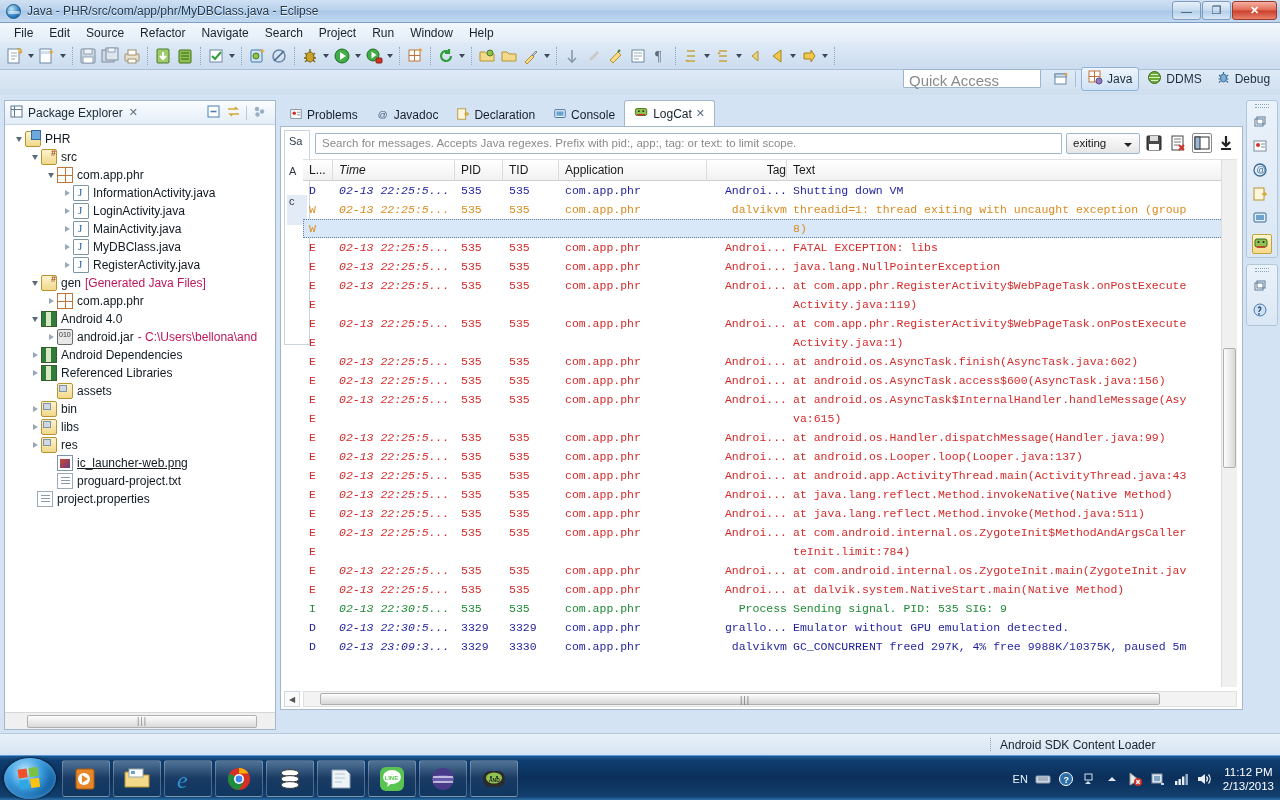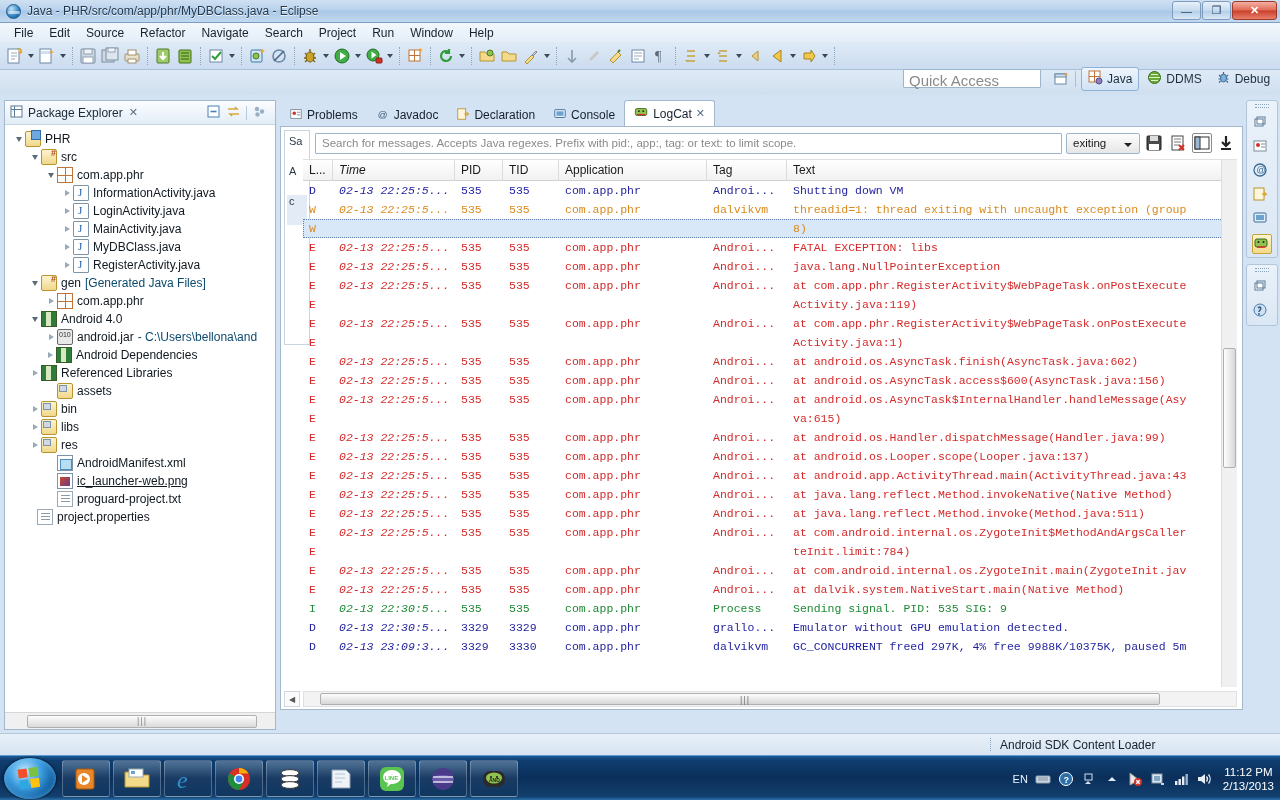--- a/index.html
+++ b/index.html
@@ -95,21 +95,21 @@
   }
   #pkg-head .label { font-size:12px; color:#1a2a38; margin-left:4px; }
   #pkg-head .xicon { margin-left:6px; font-size:11px; color:#5a7088; }
   #pkg-tools { margin-left:auto; display:flex; align-items:center; gap:5px; padding-right:4px; }
   #pkg-tree { position:absolute; top:25px; left:0; right:0; bottom:22px; overflow:hidden; padding-top:4px; background:#fff; }
   .trow { height:18px; display:flex; align-items:center; font-size:12px; color:#101820; white-space:nowrap; }
   .tw { width:12px; height:18px; flex:none; display:flex; align-items:center; justify-content:center; }
   .tw.closed:after{ content:""; border-top:3.5px solid transparent; border-bottom:3.5px solid transparent; border-left:5px solid #9aa9b8; }
   .tw.open:after{ content:""; border-left:3.5px solid transparent; border-right:3.5px solid transparent; border-top:5px solid #5c6b7a; }
   .ticon { width:16px; height:16px; margin-right:4px; flex:none; position:relative; }
-  .sub { color:#0c4a6e; margin-left:4px; }
+  .sub { color:#be185d; margin-left:4px; }
   #pkg-hscroll {
     position:absolute; left:0; bottom:0; width:100%; height:17px;
     background:#f0f0f0; border-top:1px solid #d6d6d6;
   }
   #pkg-hscroll .thumb {
     position:absolute; left:22px; top:2px; width:230px; height:13px;
     background:linear-gradient(to bottom,#fdfdfd,#dadada); border:1px solid #b0b0b0; border-radius:2px;
   }
   #pkg-hscroll .dots { position:absolute; left:132px; top:3px; font-size:9px; color:#888; letter-spacing:1px;}
 
@@ -199,21 +199,21 @@
     height:21px; display:flex; align-items:center;
     background:linear-gradient(to bottom,#ffffff,#f1f1f1);
     border-bottom:1px solid #d0d0d0; font-size:12px; color:#1a1a1a;
   }
   #thead .th { border-right:1px solid #dcdcdc; height:21px; line-height:20px; padding-left:6px; overflow:hidden; }
   #rows { position:absolute; top:21px; left:0; right:0; bottom:0; overflow:hidden; }
   .lrow { height:19px; display:flex; align-items:center; font-size:11.5px; white-space:nowrap; }
   .lrow.sel { background:#d9e8f8; outline:1px dotted #5a7fa8; outline-offset:-1px; }
   .lrow .c { overflow:hidden; padding-left:6px; }
   .c-l{width:30px;} .c-time{width:122px;font-style:italic;} .c-pid{width:48px;} .c-tid{width:56px;}
-  .c-app{width:148px;} .c-tag{width:80px;} .c-text{flex:1;}
+  .c-app{width:148px;} .c-tag{width:80px;text-align:right;} .c-text{flex:1;}
   .lv-D{color:#1f1f9e;} .lv-W{color:#d98a1e;} .lv-E{color:#d42a2a;}
   .lv-I{color:#1f8a35;}
 
   #vscroll { position:absolute; right:5px; top:33px; width:16px; bottom:22px; background:#f0f0f0; border-left:1px solid #ddd; }
   #vscroll .thumb { position:absolute; top:188px; left:1px; width:13px; height:120px;
     background:linear-gradient(to right,#fdfdfd,#d8d8d8); border:1px solid #b0b0b0; border-radius:2px; }
   #hscroll-lc { position:absolute; left:22px; right:5px; bottom:2px; height:16px; background:#f3f3f3; border:1px solid #e0e0e0; }
   #hscroll-lc .thumb { position:absolute; left:16px; top:1px; width:840px; height:12px;
     background:linear-gradient(to bottom,#fdfdfd,#d6d6d6); border:1px solid #aeaeae; border-radius:2px; }
   #hscroll-lc .grip { position:absolute; left:436px; top:3px; font-size:9px; color:#777; letter-spacing:1px; }
@@ -607,21 +607,21 @@
         <span class="tw open"></span>
         <span class="ticon ic-lib"></span>
         <span>Android 4.0</span>
       </div>
       <div class="trow" style="padding-left: 40px;">
         <span class="tw closed"></span>
         <span class="ticon ic-jar"></span>
         <span>android.jar</span>
         <span class="sub">- C:\Users\bellona\and</span>
       </div>
-      <div class="trow" style="padding-left: 39px;">
+      <div class="trow" style="padding-left: 24px;">
         <span class="tw closed"></span>
         <span class="ticon ic-lib"></span>
         <span>Android Dependencies</span>
       </div>
       <div class="trow" style="padding-left: 24px; text-align: center;">
         <span class="tw closed"></span>
         <span class="ticon ic-lib"></span>
         <span>Referenced Libraries</span>
       </div>
       <div class="trow" style="padding-left: 40px;">
@@ -636,25 +636,20 @@
       </div>
       <div class="trow" style="padding-left: 24px;">
         <span class="tw closed"></span>
         <span class="ticon ic-folder"></span>
         <span>libs</span>
       </div>
       <div class="trow" style="padding-left: 24px;">
         <span class="tw closed"></span>
         <span class="ticon ic-folder"></span>
         <span>res</span>
-      </div>
-      <div class="trow" style="padding-left: 40px;">
-        <span class="tw"></span>
-        <span class="ticon ic-xml"></span>
-        <span>AndroidManifest.xml</span>
       </div>
       <div class="trow" style="padding-left: 40px; text-decoration: underline;">
         <span class="tw"></span>
         <span class="ticon ic-png"></span>
         <span>ic_launcher-web.png</span>
       </div>
       <div class="trow" style="padding-left: 40px;">
         <span class="tw"></span>
         <span class="ticon ic-txt"></span>
         <span>proguard-project.txt</span>
@@ -962,21 +957,21 @@
             <div class="c c-tag mono lv-E">Androi...</div>
             <div class="c c-text mono lv-E">at android.os.Handler.dispatchMessage(Handler.java:99)</div>
           </div>
           <div class="lrow">
             <div class="c c-l mono lv-E">E</div>
             <div class="c c-time mono lv-E">02-13 22:25:5...</div>
             <div class="c c-pid mono lv-E">535</div>
             <div class="c c-tid mono lv-E">535</div>
             <div class="c c-app mono lv-E">com.app.phr</div>
             <div class="c c-tag mono lv-E">Androi...</div>
-            <div class="c c-text mono lv-E">at android.os.Looper.scope(Looper.java:137)</div>
+            <div class="c c-text mono lv-E">at android.os.Looper.loop(Looper.java:137)</div>
           </div>
           <div class="lrow">
             <div class="c c-l mono lv-E">E</div>
             <div class="c c-time mono lv-E">02-13 22:25:5...</div>
             <div class="c c-pid mono lv-E">535</div>
             <div class="c c-tid mono lv-E">535</div>
             <div class="c c-app mono lv-E">com.app.phr</div>
             <div class="c c-tag mono lv-E">Androi...</div>
             <div class="c c-text mono lv-E">at android.app.ActivityThread.main(ActivityThread.java:43</div>
           </div>

